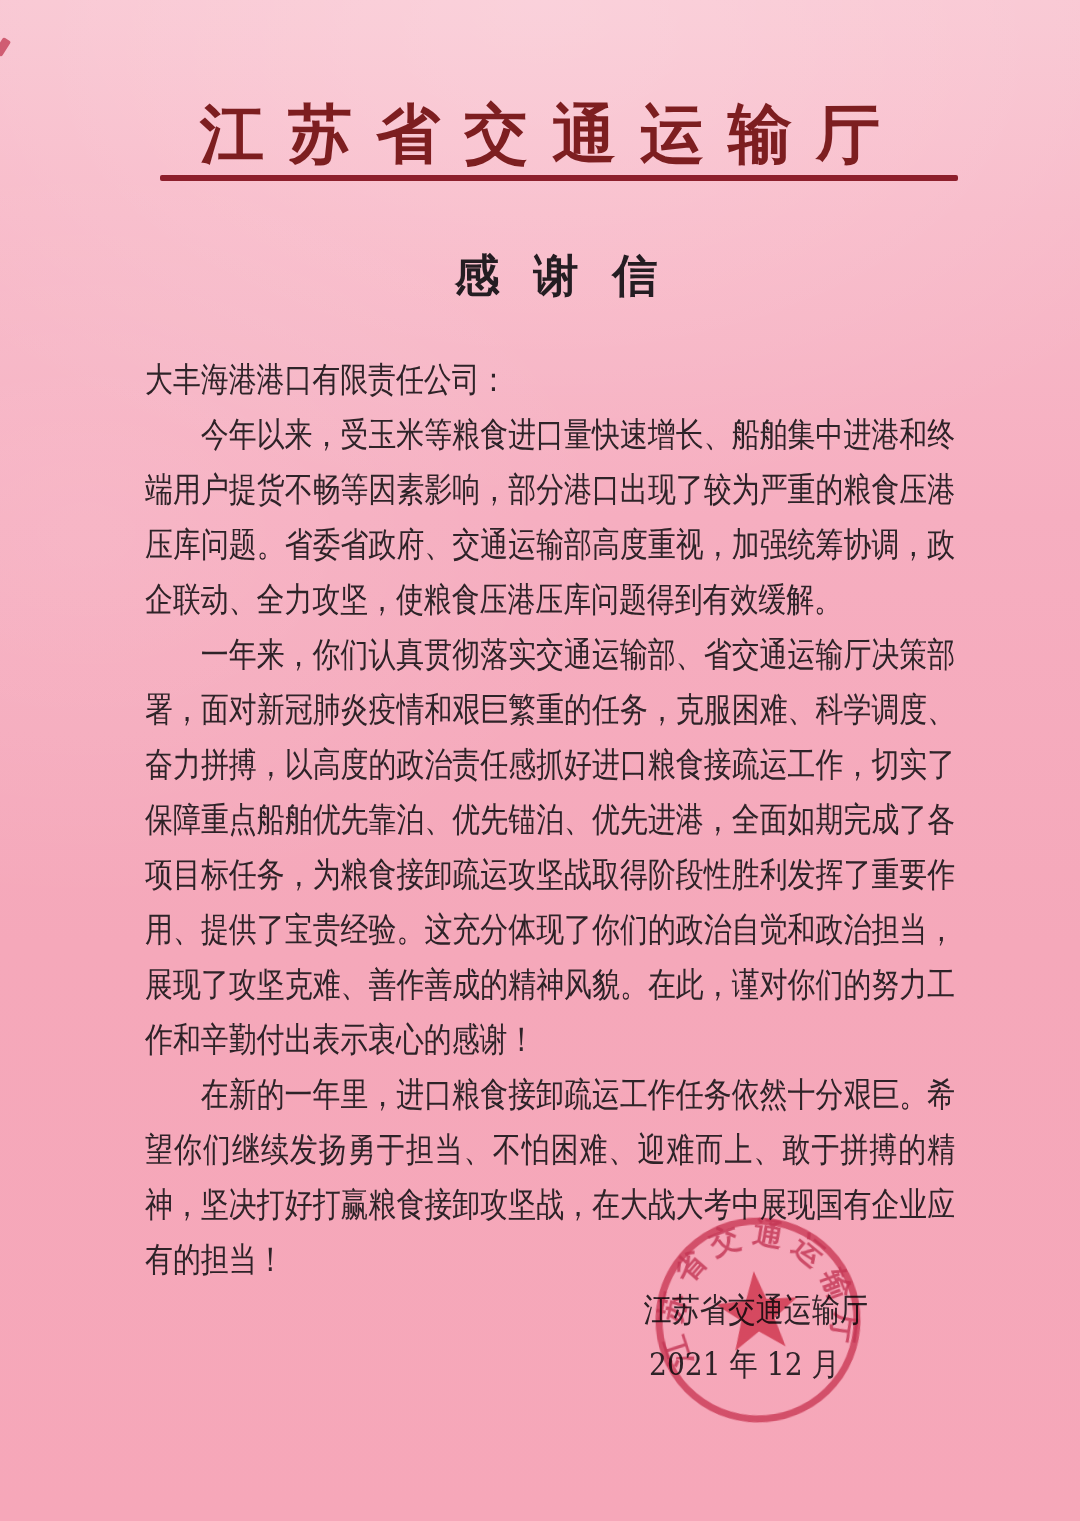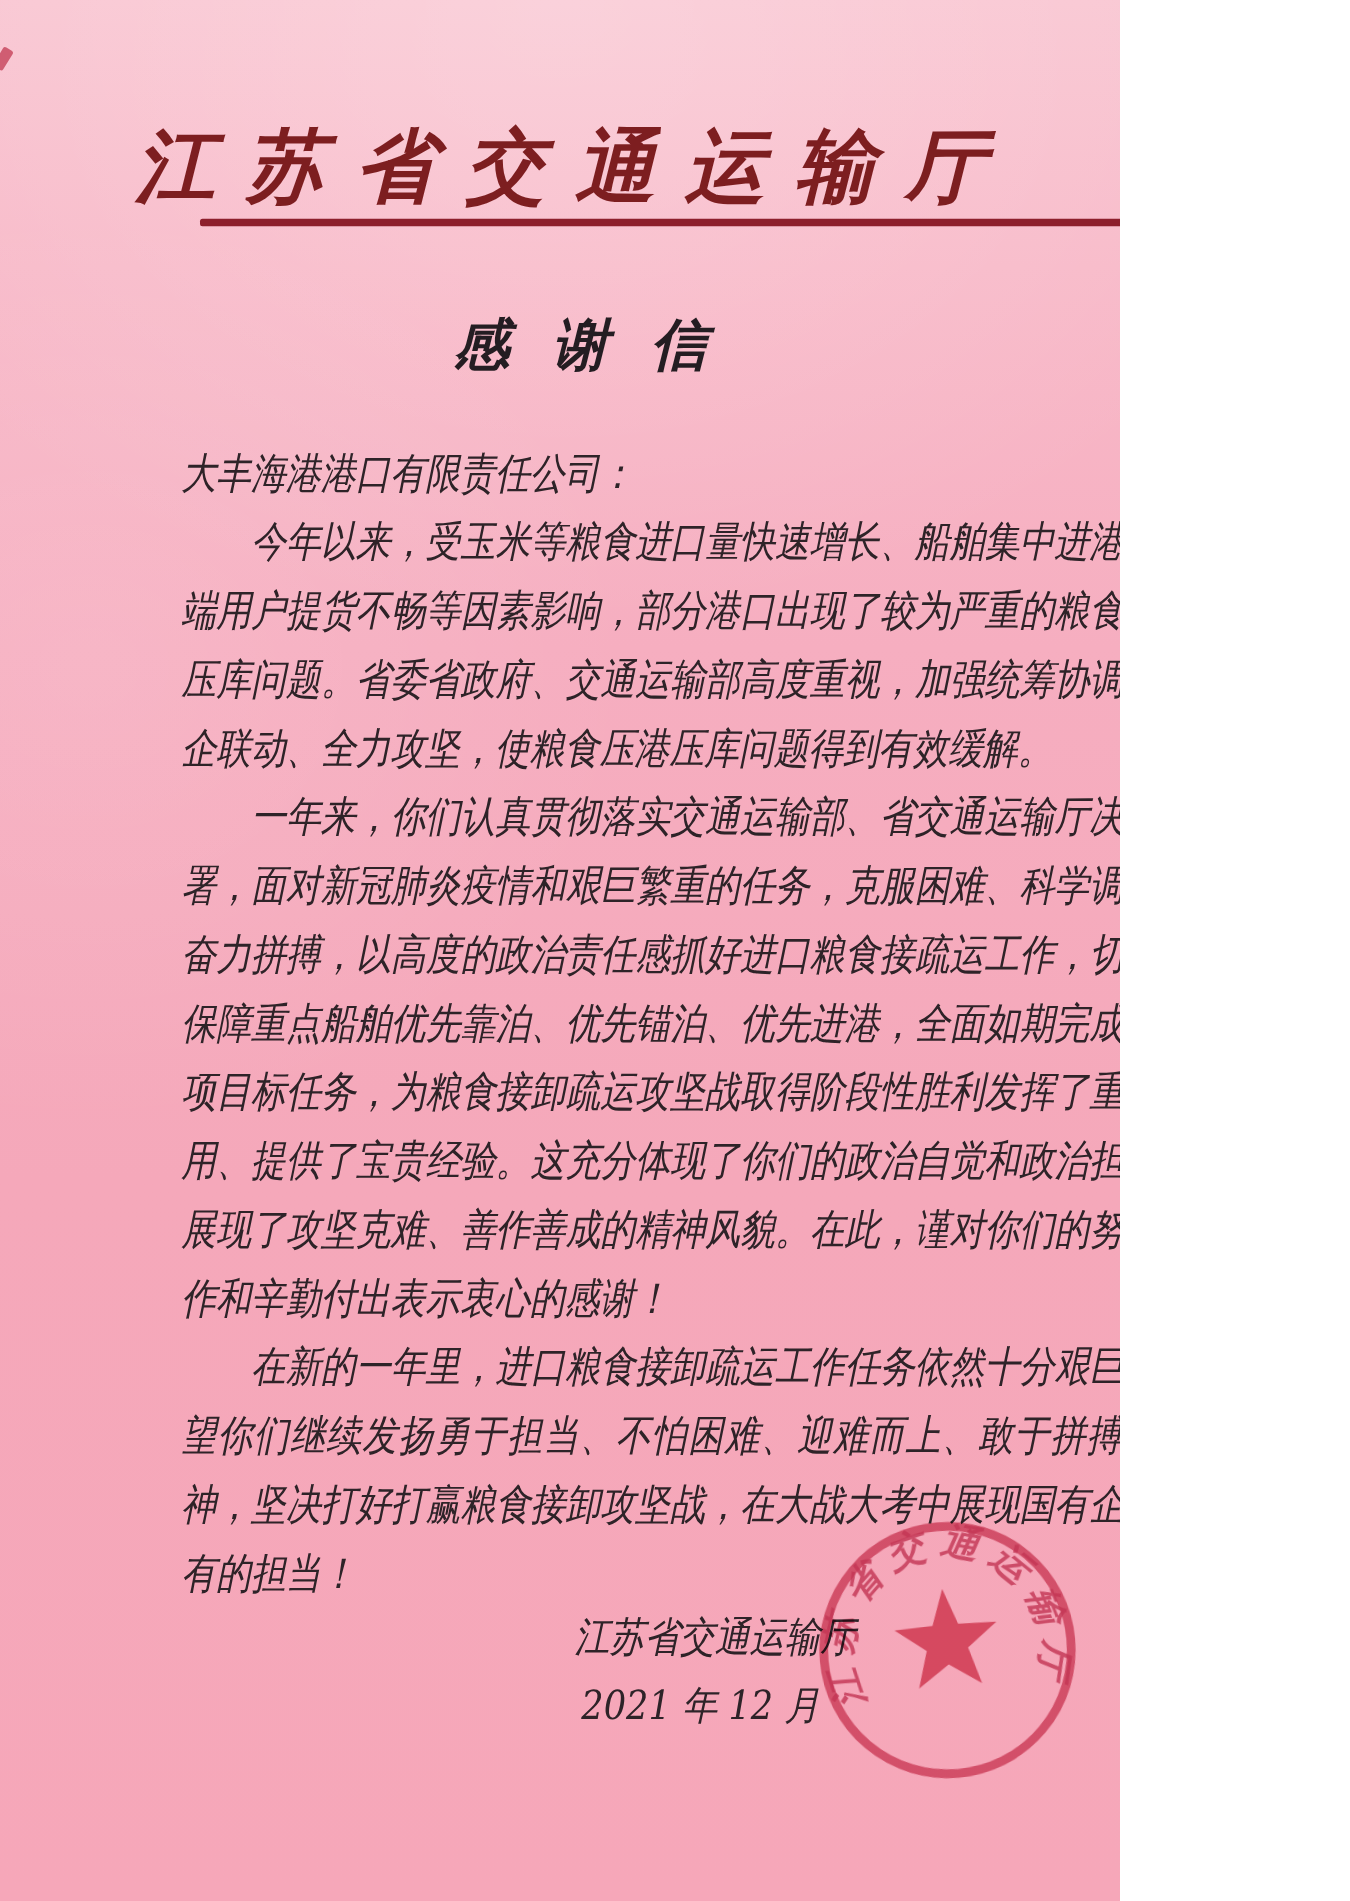--- a/index.html
+++ b/index.html
@@ -3,27 +3,26 @@
 <meta charset="utf-8">
 <style>
   * { box-sizing: border-box; }
   html, body { margin: 0; padding: 0; }
   body {
     width: 1080px; height: 1521px;
     font-family: "DejaVu Serif", "Liberation Serif", serif;
   }
   .page {
     position: relative;
-    width: 896px; height: 1521px;
+    width: 1080px; height: 1521px;
     overflow: hidden;
     background:
       radial-gradient(120% 55% at 50% 0%, rgba(255,255,255,0.20), rgba(255,255,255,0) 60%),
       radial-gradient(90% 45% at 8% 35%, rgba(255,255,255,0.10), rgba(255,255,255,0) 55%),
       linear-gradient(180deg, #f9c6d2 0%, #f8bac9 14%, #f6aec0 34%, #f5a8ba 62%, #f6a7b9 100%);
-    font-style: italic;
   }
   .ink-speck {
     position: absolute; left: -2px; top: 38px;
     width: 9px; height: 18px;
     background: #c23a52; opacity: .75;
     border-radius: 2px;
     transform: rotate(32deg);
   }
   .letterhead {
     position: absolute; top: 98px; left: 0; width: 100%;

